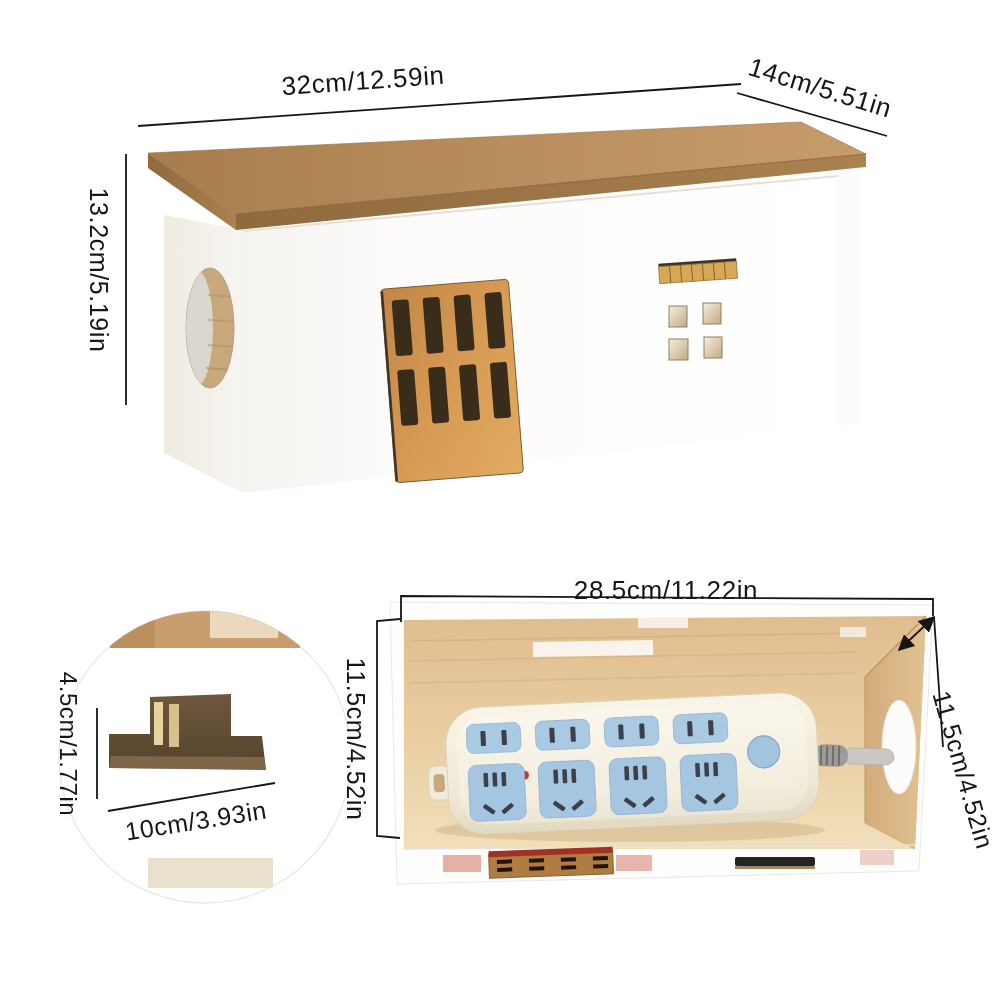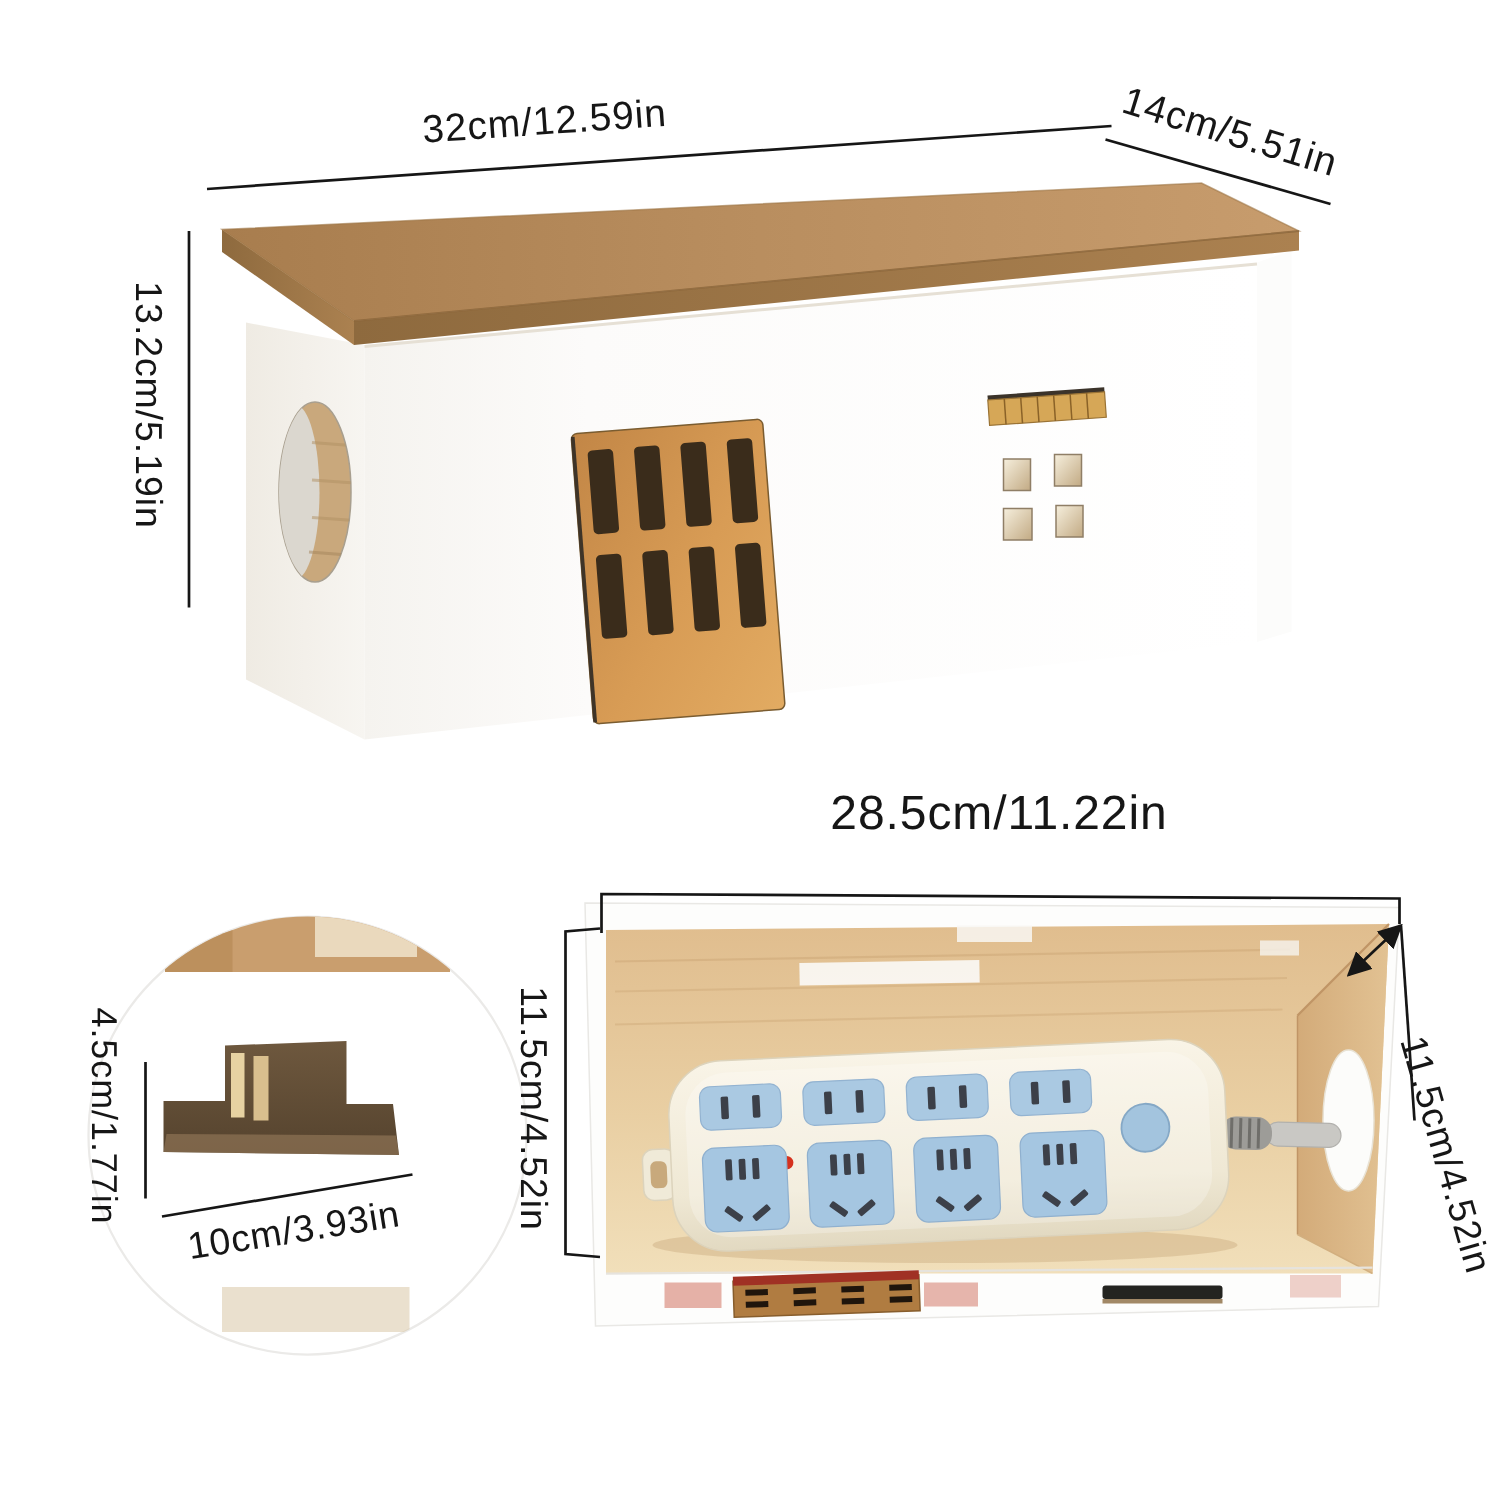--- a/index.html
+++ b/index.html
@@ -262,21 +262,21 @@
       <line x1="108" y1="811" x2="275" y2="783"></line>
     </g>
   </svg>
 
   <div class="dim-label" style="left:363px;top:81px;font-size:26px;transform:translate(-50%,-50%) rotate(-4deg);">32cm/12.59in</div>
 
   <div class="dim-label" style="left:820px;top:88px;font-size:26px;transform:translate(-50%,-50%) rotate(17deg);">14cm/5.51in</div>
 
   <div class="dim-label" style="left:98px;top:270px;font-size:25px;transform:translate(-50%,-50%) rotate(90deg);">13.2cm/5.19in</div>
 
-  <div class="dim-label" style="left:666px;top:542px;font-size:32px;transform:translate(-50%,-50%);">28.5cm/11.22in</div>
+  <div class="dim-label" style="left:666px;top:590px;font-size:26px;transform:translate(-50%,-50%);">28.5cm/11.22in</div>
 
   <div class="dim-label" style="left:355px;top:739px;font-size:25px;transform:translate(-50%,-50%) rotate(90deg);">11.5cm/4.52in</div>
 
   <div class="dim-label" style="left:963px;top:770px;font-size:25px;transform:translate(-50%,-50%) rotate(74deg);">11.5cm/4.52in</div>
 
   <div class="dim-label" style="left:68px;top:744px;font-size:24px;transform:translate(-50%,-50%) rotate(90deg);">4.5cm/1.77in</div>
 
   <div class="dim-label" style="left:196px;top:821px;font-size:25px;transform:translate(-50%,-50%) rotate(-9deg);">10cm/3.93in</div>
 </div>
 

